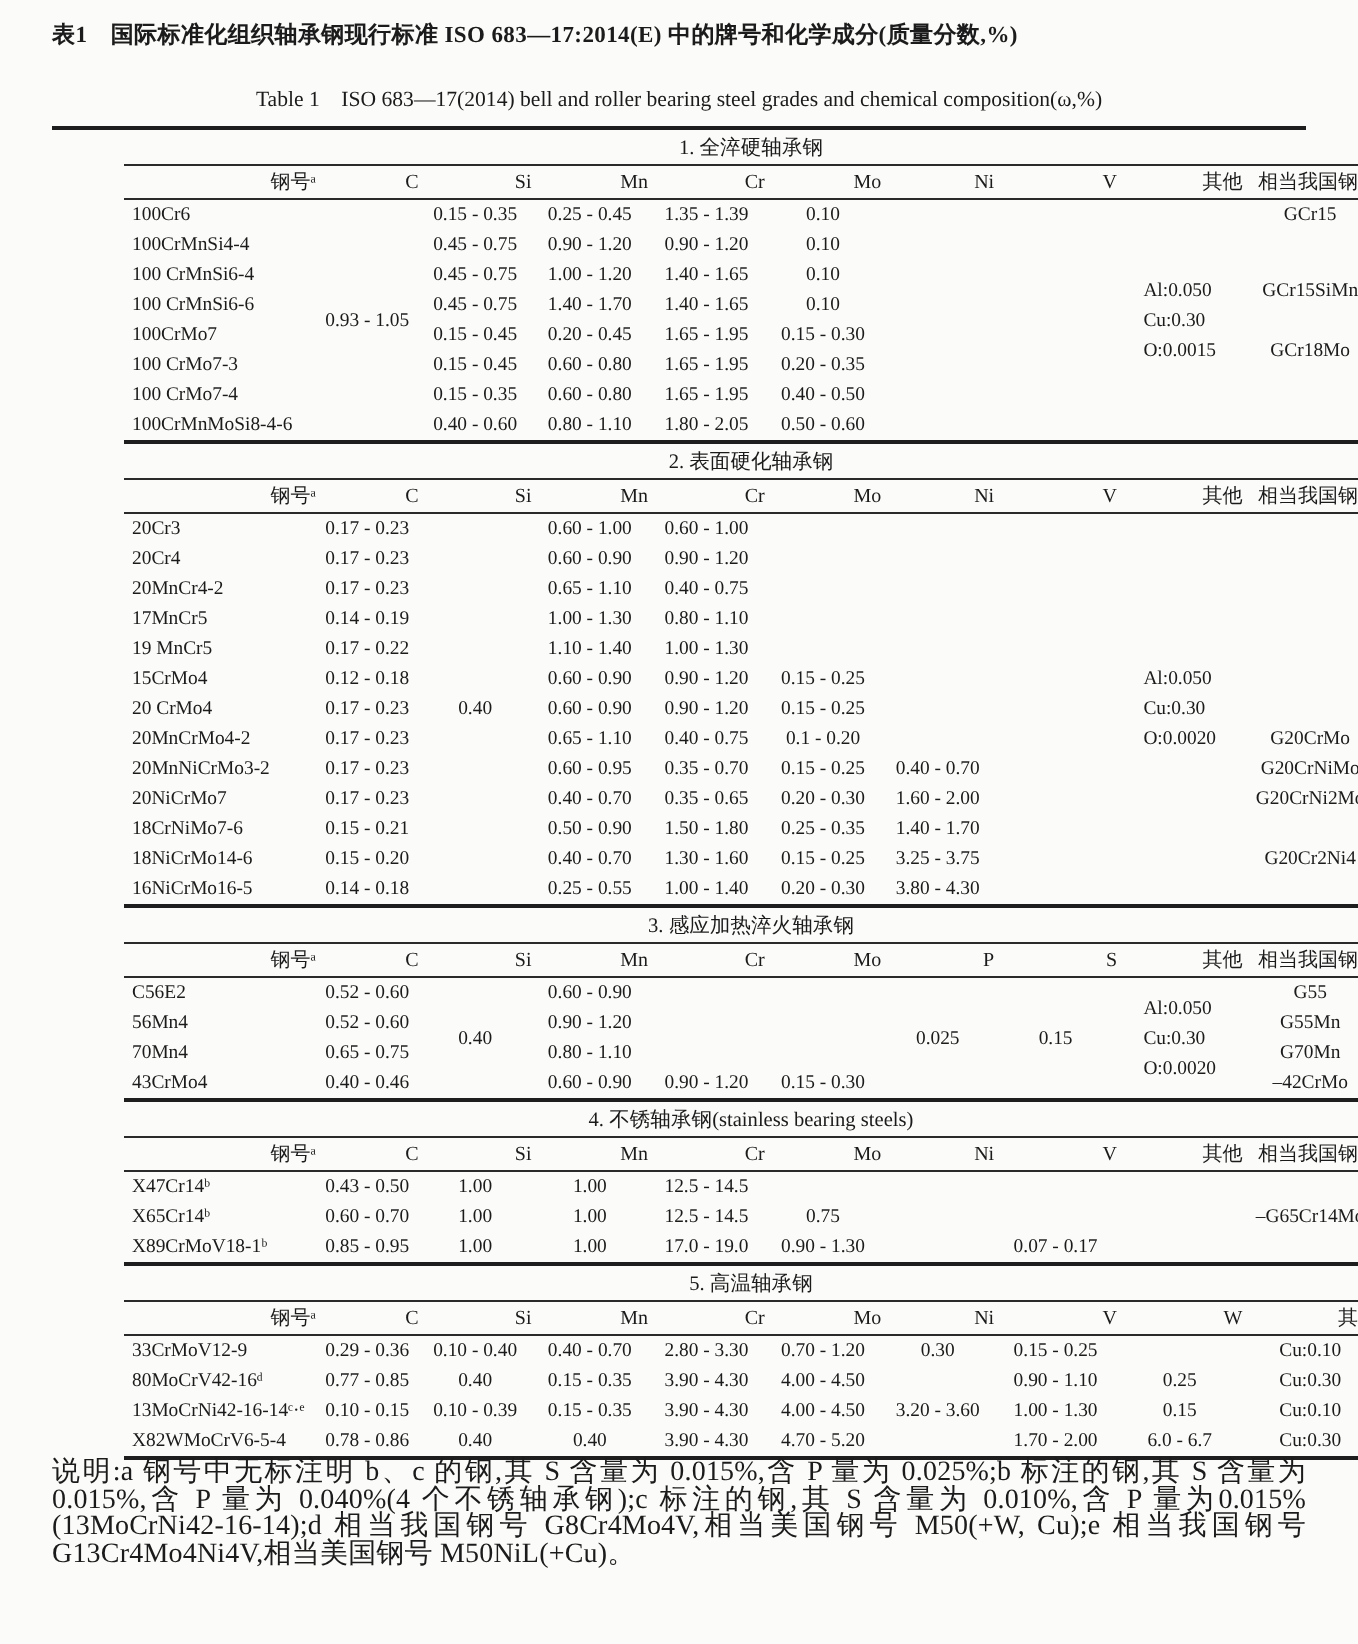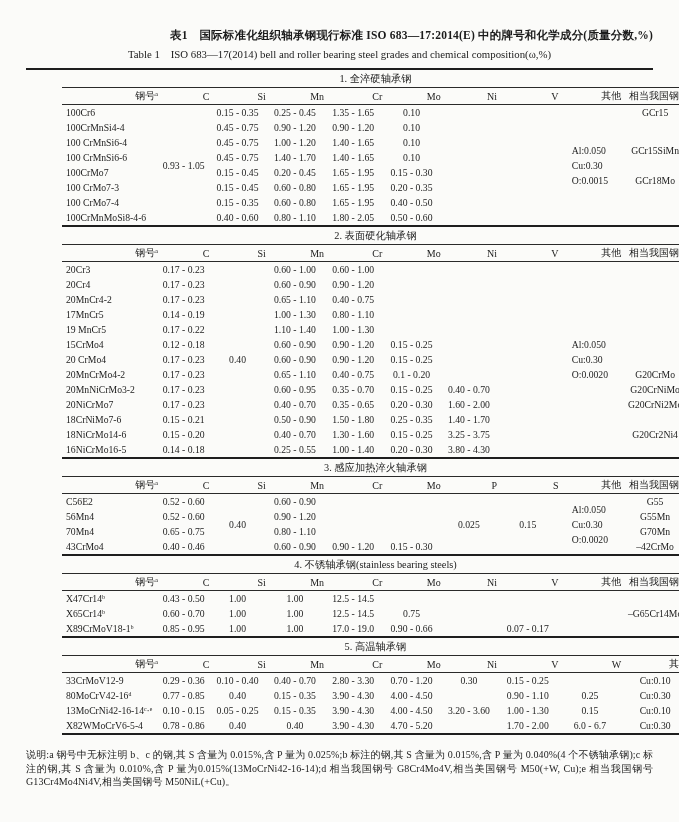--- a/index.html
+++ b/index.html
@@ -5,25 +5,25 @@
   html,body{margin:0;padding:0;}
   body{
     width:679px;height:822px;
     background:#fbfbf9;
     font-family:"Liberation Serif","DejaVu Serif",serif;
     color:#1b1b1b;
     -webkit-font-smoothing:antialiased;
   }
   .page{padding:8px 26px 0 26px;}
   .title-cn{
-    text-align:right;font-weight:bold;font-size:11.5px;
-    margin-top:20px;letter-spacing:.2px;
+    text-align:left;font-weight:bold;font-size:11.5px;
+    margin-top:2px;letter-spacing:.2px;
   }
   .title-en{
-    text-align:center;font-size:10.8px;margin-top:5px;margin-bottom:6px;
+    text-align:center;font-size:10.8px;margin-top:18px;margin-bottom:6px;
   }
   #sections{border-top:2px solid #1e1e1e;}
   table.sec{
     width:100%;border-collapse:collapse;table-layout:fixed;
     border-bottom:2px solid #1e1e1e;
     margin-left:36px;
   }
   tr.banner-row td{
     text-align:center;font-size:10.3px;height:17px;
     border-bottom:1px solid #2a2a2a;
@@ -34,22 +34,22 @@
     border-bottom:1.5px solid #2a2a2a;
     text-align:right;padding:0;white-space:nowrap;
   }
   td{
     font-size:9.7px;height:15px;text-align:center;
     padding:0;white-space:nowrap;vertical-align:middle;
   }
   td.name{text-align:left;padding-left:4px;}
   .multi{display:inline-block;text-align:left;line-height:15px;}
   .footnote{
-    font-size:10px;line-height:13.5px;text-align:justify;
-    margin-top:13px;letter-spacing:.1px;
+    font-size:14px;line-height:13.5px;text-align:justify;
+    margin-top:0;letter-spacing:.1px;
   }
 </style>
 </head>
 <body>
 
 <div class="page">
   <div class="title-cn">表1　国际标准化组织轴承钢现行标准 ISO 683—17:2014(E) 中的牌号和化学成分(质量分数,%)</div>
   <div class="title-en">Table 1　ISO 683—17(2014) bell and roller bearing steel grades and chemical composition(ω,%)</div>
   <div id="sections">
       <table class="sec">
@@ -79,21 +79,21 @@
             <th>Ni</th>
             <th>V</th>
             <th>其他</th>
             <th>相当我国钢号</th>
           </tr>
           <tr>
             <td class="name">100Cr6</td>
             <td rowspan="8">0.93 - 1.05</td>
             <td>0.15 - 0.35</td>
             <td>0.25 - 0.45</td>
-            <td>1.35 - 1.65</td>
+            <td>1.35 - 1.39</td>
             <td>0.10</td>
             <td></td>
             <td></td>
             <td rowspan="8"><div class="multi"><div>Al:0.050</div><div>Cu:0.30</div><div>O:0.0015</div></div></td>
             <td>GCr15</td>
           </tr>
           <tr>
             <td class="name">100CrMnSi4-4</td>
             <td>0.45 - 0.75</td>
             <td>0.90 - 1.20</td>
@@ -444,21 +444,21 @@
             <td></td>
             <td></td>
             <td>–G65Cr14Mo</td>
           </tr>
           <tr>
             <td class="name">X89CrMoV18-1ᵇ</td>
             <td>0.85 - 0.95</td>
             <td>1.00</td>
             <td>1.00</td>
             <td>17.0 - 19.0</td>
-            <td>0.90 - 0.66</td>
+            <td>0.90 - 1.30</td>
             <td></td>
             <td>0.07 - 0.17</td>
             <td></td>
             <td></td>
           </tr>
         </tbody>
       </table>
       <table class="sec">
         <colgroup>
           <col style="width: 15.3%;">
@@ -508,21 +508,21 @@
             <td>3.90 - 4.30</td>
             <td>4.00 - 4.50</td>
             <td></td>
             <td>0.90 - 1.10</td>
             <td>0.25</td>
             <td>Cu:0.30</td>
           </tr>
           <tr>
             <td class="name">13MoCrNi42-16-14ᶜ·ᵉ</td>
             <td>0.10 - 0.15</td>
-            <td>0.05 - 0.25</td>
+            <td>0.10 - 0.39</td>
             <td>0.15 - 0.35</td>
             <td>3.90 - 4.30</td>
             <td>4.00 - 4.50</td>
             <td>3.20 - 3.60</td>
             <td>1.00 - 1.30</td>
             <td>0.15</td>
             <td>Cu:0.10</td>
           </tr>
           <tr>
             <td class="name">X82WMoCrV6-5-4</td>

